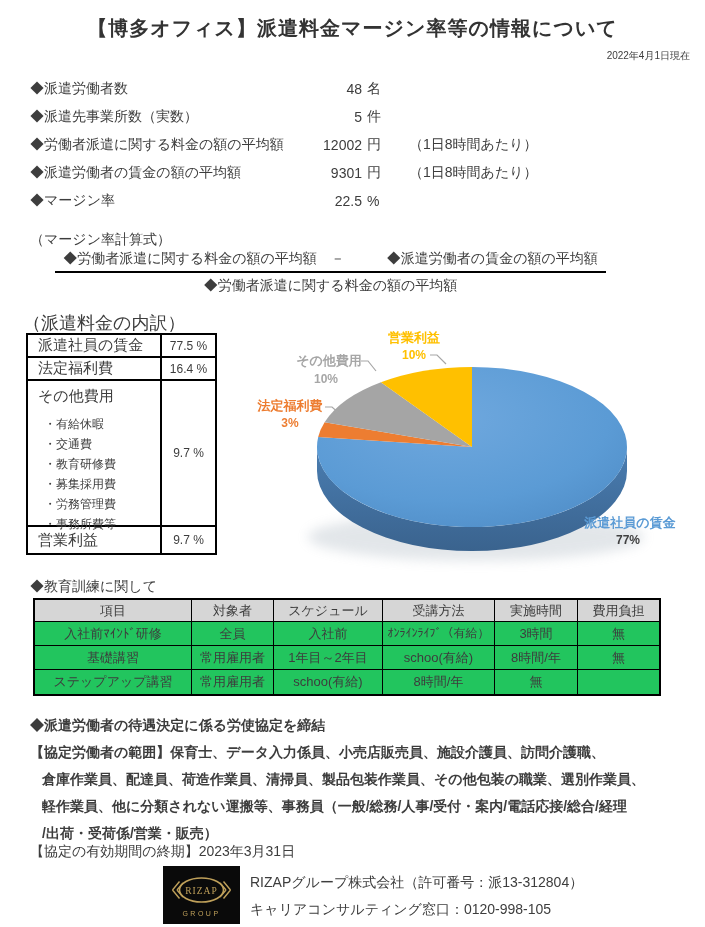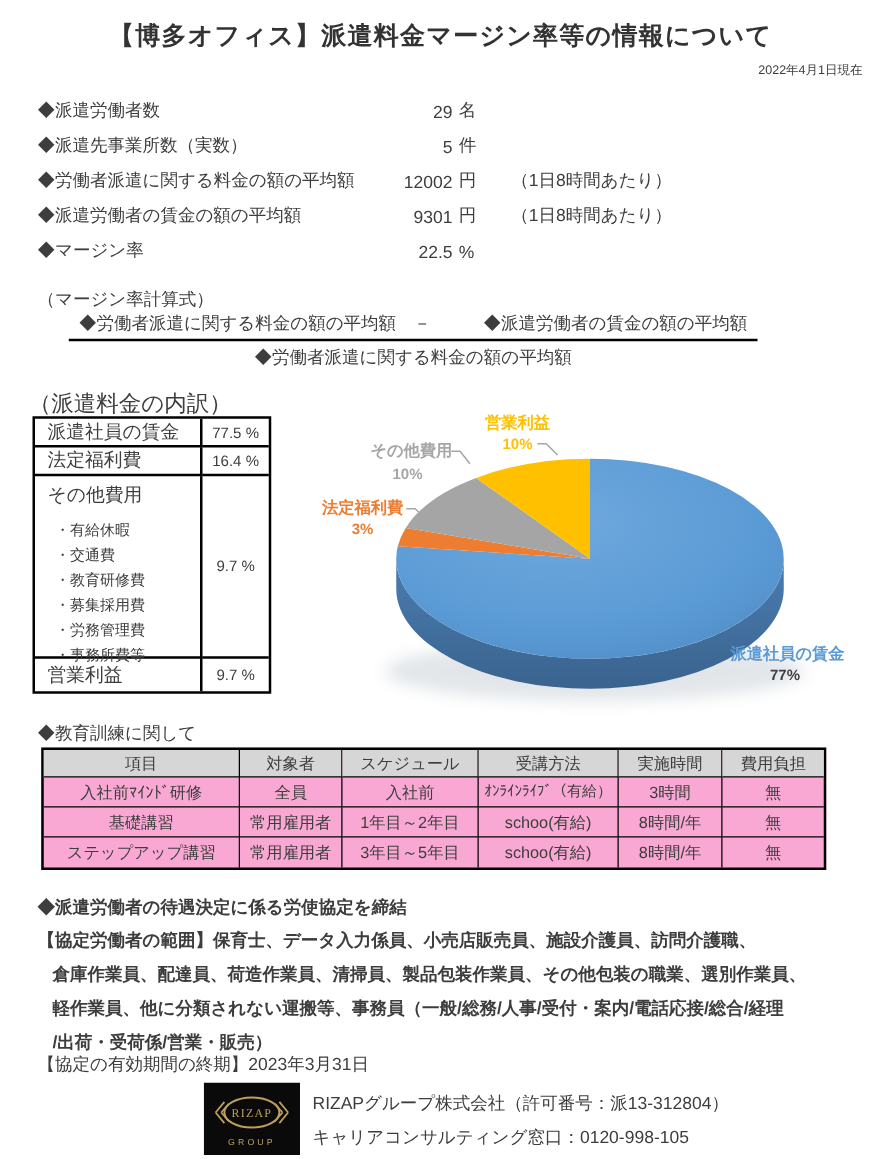--- a/index.html
+++ b/index.html
@@ -30,21 +30,21 @@
   .bd-cell.last{border-bottom:none;}
   .bd-other{display:block;padding-top:6px;}
   .bd-other-head{font-size:15px;margin-bottom:8px;}
   .bd-other-item{font-size:12px;line-height:20px;padding-left:6px;}
   
   .pie-svg{top:325px;left:252px;}
   .pie-label{position:absolute;transform:translateX(-50%);white-space:nowrap;font-weight:bold;font-size:13px;}
   .pie-pct{position:absolute;transform:translateX(-50%);white-space:nowrap;font-weight:bold;font-size:12px;}
   
   .tr-heading{top:578px;left:30px;font-size:14px;}
-  .tr-table{top:598px;left:33px;border:2px solid #000;background:#f9a8d4;
+  .tr-table{top:598px;left:33px;border:2px solid #000;background:#22c55e;
             display:grid;grid-template-columns:157px 82px 109px 112px 83px 81px;grid-template-rows:22px 24px 24px 24px;box-sizing:content-box;}
   .tr-cell{display:flex;align-items:center;justify-content:center;font-size:13px;
            border-right:1.5px solid #000;border-bottom:1.5px solid #000;box-sizing:border-box;text-align:center;}
   .tr-cell.hdr{background:#d6d6d6;}
   .tr-cell.small{font-size:12px;}
   .tr-cell:nth-child(6n){border-right:none;}
   .tr-cell:nth-child(n+19){border-bottom:none;}
   
   .ag-block{top:712px;left:30px;font-size:14px;line-height:27px;font-weight:bold;}
   .ag-indent{padding-left:12px;}
@@ -57,21 +57,21 @@
 <body>
 
 <div class="page">
 
   <div class="abs title">【博多オフィス】派遣料金マージン率等の情報について</div>
   <div class="abs date">2022年4月1日現在</div>
 
   <div class="abs info">
     <div class="info-row">
       <span class="info-label">◆派遣労働者数</span>
-      <span class="info-value">29</span>
+      <span class="info-value">48</span>
       <span class="info-unit">名</span>
       <span class="info-note"></span>
     </div>
     <div class="info-row">
       <span class="info-label">◆派遣先事業所数（実数）</span>
       <span class="info-value">5</span>
       <span class="info-unit">件</span>
       <span class="info-note"></span>
     </div>
     <div class="info-row">
@@ -171,21 +171,20 @@
 
     <div class="tr-cell">基礎講習</div>
     <div class="tr-cell">常用雇用者</div>
     <div class="tr-cell">1年目～2年目</div>
     <div class="tr-cell">schoo(有給)</div>
     <div class="tr-cell">8時間/年</div>
     <div class="tr-cell">無</div>
 
     <div class="tr-cell">ステップアップ講習</div>
     <div class="tr-cell">常用雇用者</div>
-    <div class="tr-cell">3年目～5年目</div>
     <div class="tr-cell">schoo(有給)</div>
     <div class="tr-cell">8時間/年</div>
     <div class="tr-cell">無</div>
   </div>
 
   <div class="abs ag-block">
     <div>◆派遣労働者の待遇決定に係る労使協定を締結</div>
     <div>【協定労働者の範囲】保育士、データ入力係員、小売店販売員、施設介護員、訪問介護職、</div>
     <div class="ag-indent">倉庫作業員、配達員、荷造作業員、清掃員、製品包装作業員、その他包装の職業、選別作業員、</div>
     <div class="ag-indent">軽作業員、他に分類されない運搬等、事務員（一般/総務/人事/受付・案内/電話応接/総合/経理</div>

